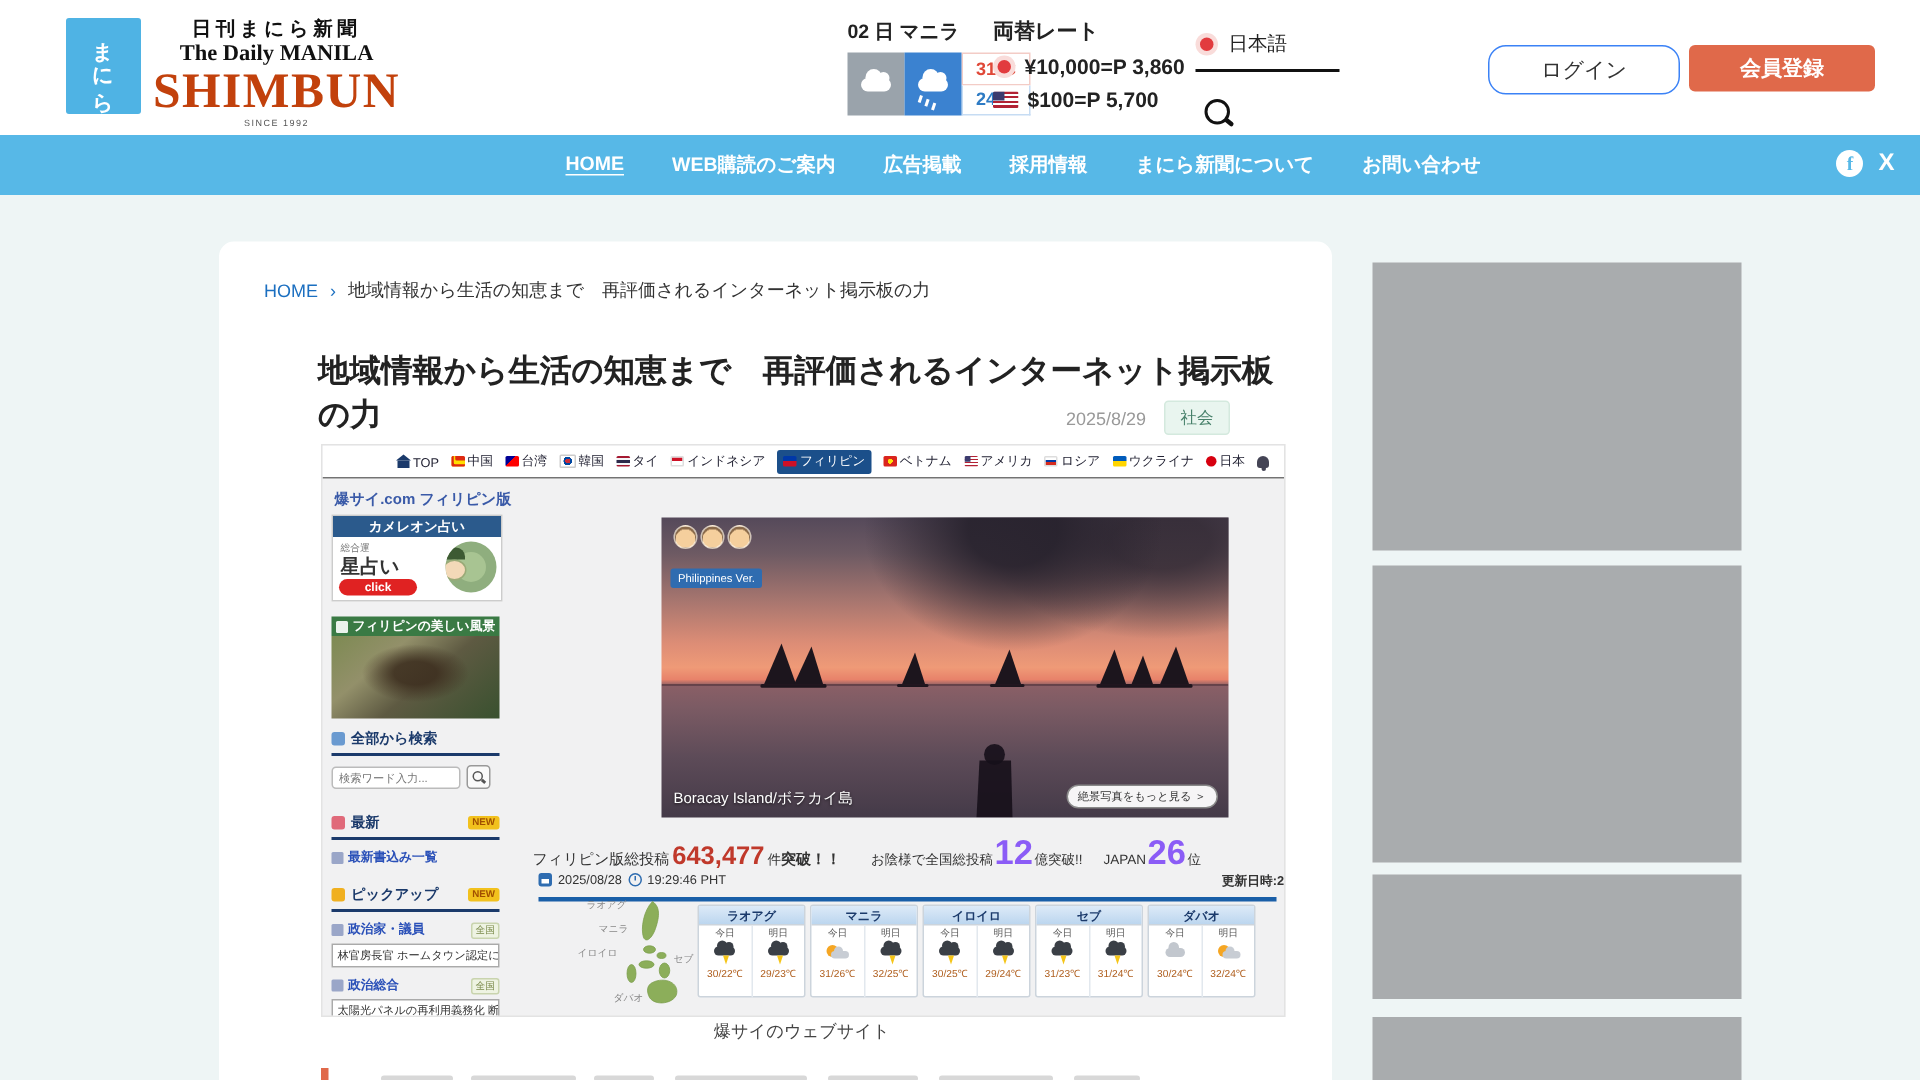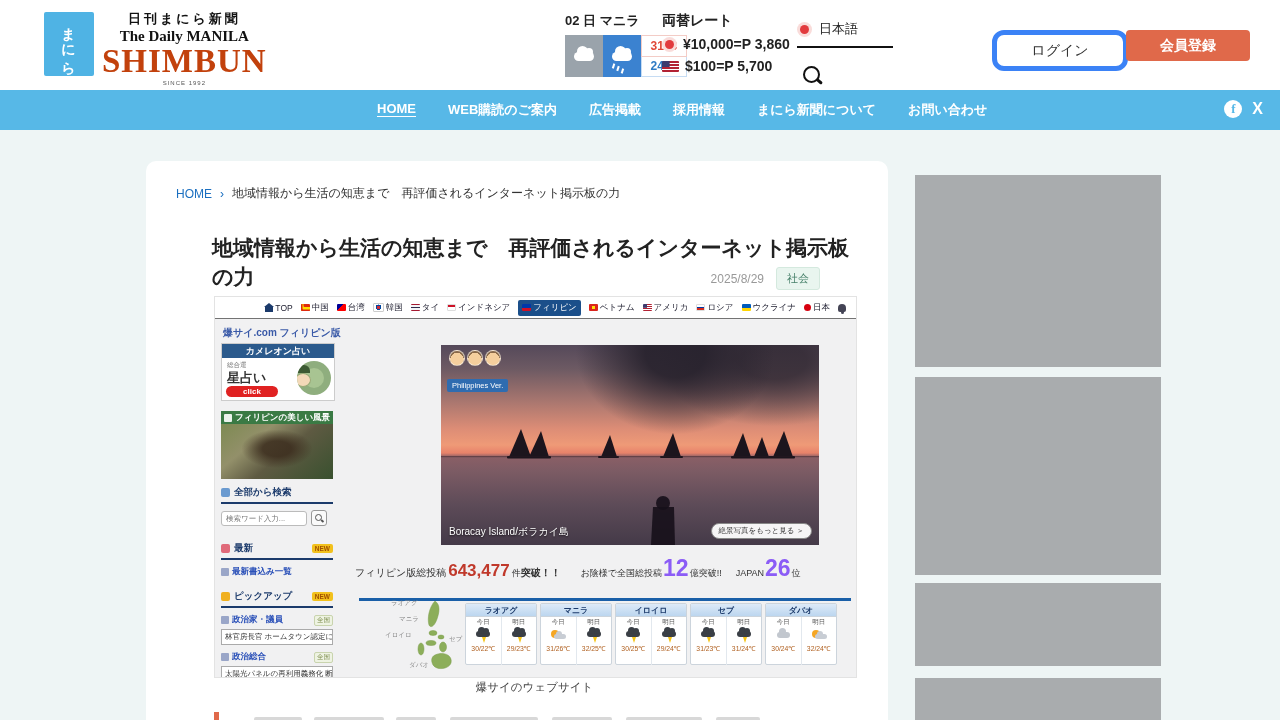--- a/index.html
+++ b/index.html
@@ -36,21 +36,21 @@
   .fx-row{display:flex;align-items:center;gap:6px;margin-top:6px;font-size:14px;font-weight:bold;color:#222;}
   .jp-dot{width:9px;height:9px;border-radius:50%;background:#e23b3e;box-shadow:0 0 0 3px #f9dcda;margin:3px;}
   .us-flag{width:17px;height:11px;border-radius:1px;
     background-image:linear-gradient(#3c3b6e,#3c3b6e),linear-gradient(180deg,#b22234 0 14%,#fff 14% 28%,#b22234 28% 42%,#fff 42% 56%,#b22234 56% 70%,#fff 70% 84%,#b22234 84%);
     background-size:45% 55%,100% 100%;background-repeat:no-repeat;background-position:top left;}
   .lang-box{position:absolute;left:797px;top:20px;width:96px;}
   .lang-row{display:flex;align-items:center;gap:7px;padding-bottom:8px;border-bottom:2px solid #111;}
   .lang-label{font-size:13px;color:#222;}
   .search-glass{position:absolute;left:6px;top:46px;width:13px;height:13px;border:2px solid #111;border-radius:50%;}
   .search-glass::after{content:"";position:absolute;left:11px;top:12px;width:7px;height:2.5px;background:#111;transform:rotate(40deg);border-radius:2px;}
-  .login-btn{position:absolute;left:992px;top:30px;width:126px;height:31px;background:#fff;border:5px solid #3b82f6;border-radius:12px;font-size:14px;color:#333;display:flex;align-items:center;justify-content:center;cursor:pointer;}
+  .login-btn{position:absolute;left:992px;top:30px;width:126px;height:31px;background:#fff;border:1px solid #3b82f6;border-radius:12px;font-size:14px;color:#333;display:flex;align-items:center;justify-content:center;cursor:pointer;}
   .register-btn{position:absolute;left:1126px;top:30px;width:124px;height:31px;background:#e0694a;border:none;border-radius:4px;font-size:14px;color:#fff;font-weight:bold;display:flex;align-items:center;justify-content:center;cursor:pointer;}
 
   
   .main-nav{position:absolute;left:0;top:90px;width:1280px;height:40px;background:#57b8e7;display:flex;align-items:center;}
   .nav-items{display:flex;gap:32px;margin-left:377px;}
   .nav-item{font-size:13px;font-weight:bold;color:#fff;text-decoration:none;cursor:pointer;white-space:nowrap;}
   .nav-item.active{text-decoration:underline;text-underline-offset:3px;}
   .nav-social{position:absolute;right:18px;top:10px;display:flex;gap:10px;align-items:center;}
   .fb-icon{width:18px;height:18px;background:#fff;border-radius:50%;color:#57b8e7;font-weight:bold;font-size:13px;display:flex;align-items:center;justify-content:center;font-family:"Liberation Serif",serif;}
   .x-icon{color:#fff;font-weight:900;font-size:16px;letter-spacing:-1px;}
@@ -436,20 +436,29 @@
         <span class="st-small">お陰様で全国総投稿</span>
         <span class="st-big-blue">12</span>
         <span class="st-small">億</span>
         <span class="st-small">突破!!</span>
         <span class="gap14"></span>
         <span class="st-small">JAPAN</span>
         <span class="st-big-blue">26</span>
         <span class="st-small">位</span>
       </div>
 
+      <div class="status-row">
+        <div class="status-left">
+          <span class="cal-ico"></span>
+          <span>2025/08/28</span>
+          <span class="clk-ico"></span>
+          <span>19:29:46 PHT</span>
+        </div>
+        <div class="status-right">更新日時:2</div>
+      </div>
       <div class="shot-divider"></div>
 
       <div class="ph-map">
         <svg width="96" height="74" viewBox="0 0 96 74">
           <g fill="#8cae5a" stroke="#7a9c4a" stroke-width="0.5">
             <path d="M52,2 C58,6 56,14 54,20 C52,26 48,30 46,26 C44,20 46,8 52,2 Z"></path>
             <ellipse cx="50" cy="34" rx="4" ry="2.5"></ellipse>
             <ellipse cx="58" cy="38" rx="3" ry="2"></ellipse>
             <ellipse cx="48" cy="44" rx="5" ry="2.5"></ellipse>
             <ellipse cx="60" cy="48" rx="3.5" ry="5"></ellipse>

